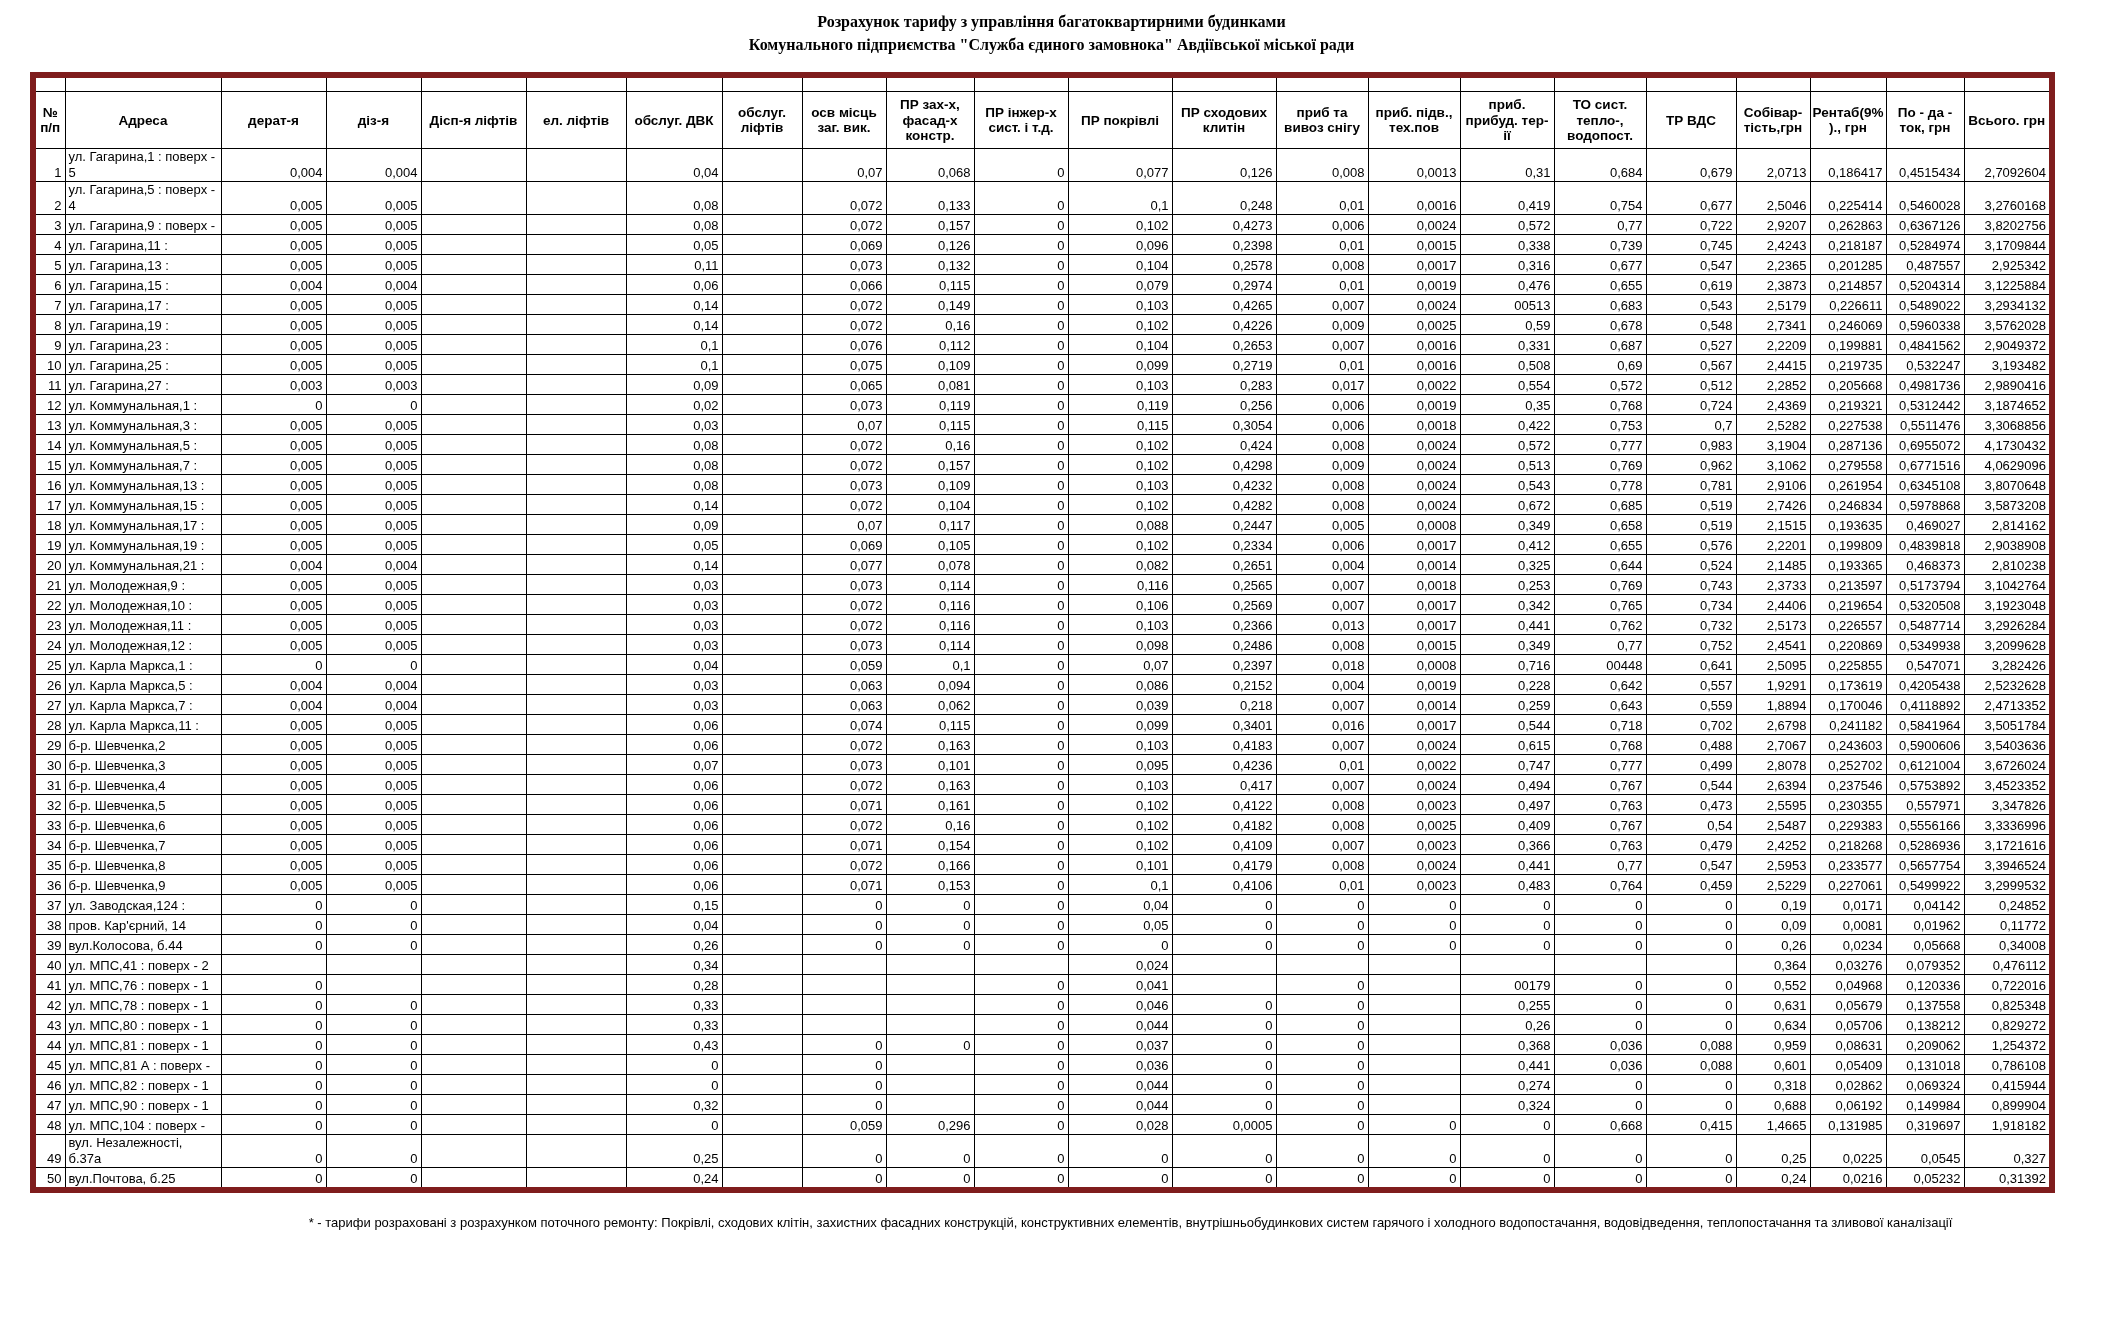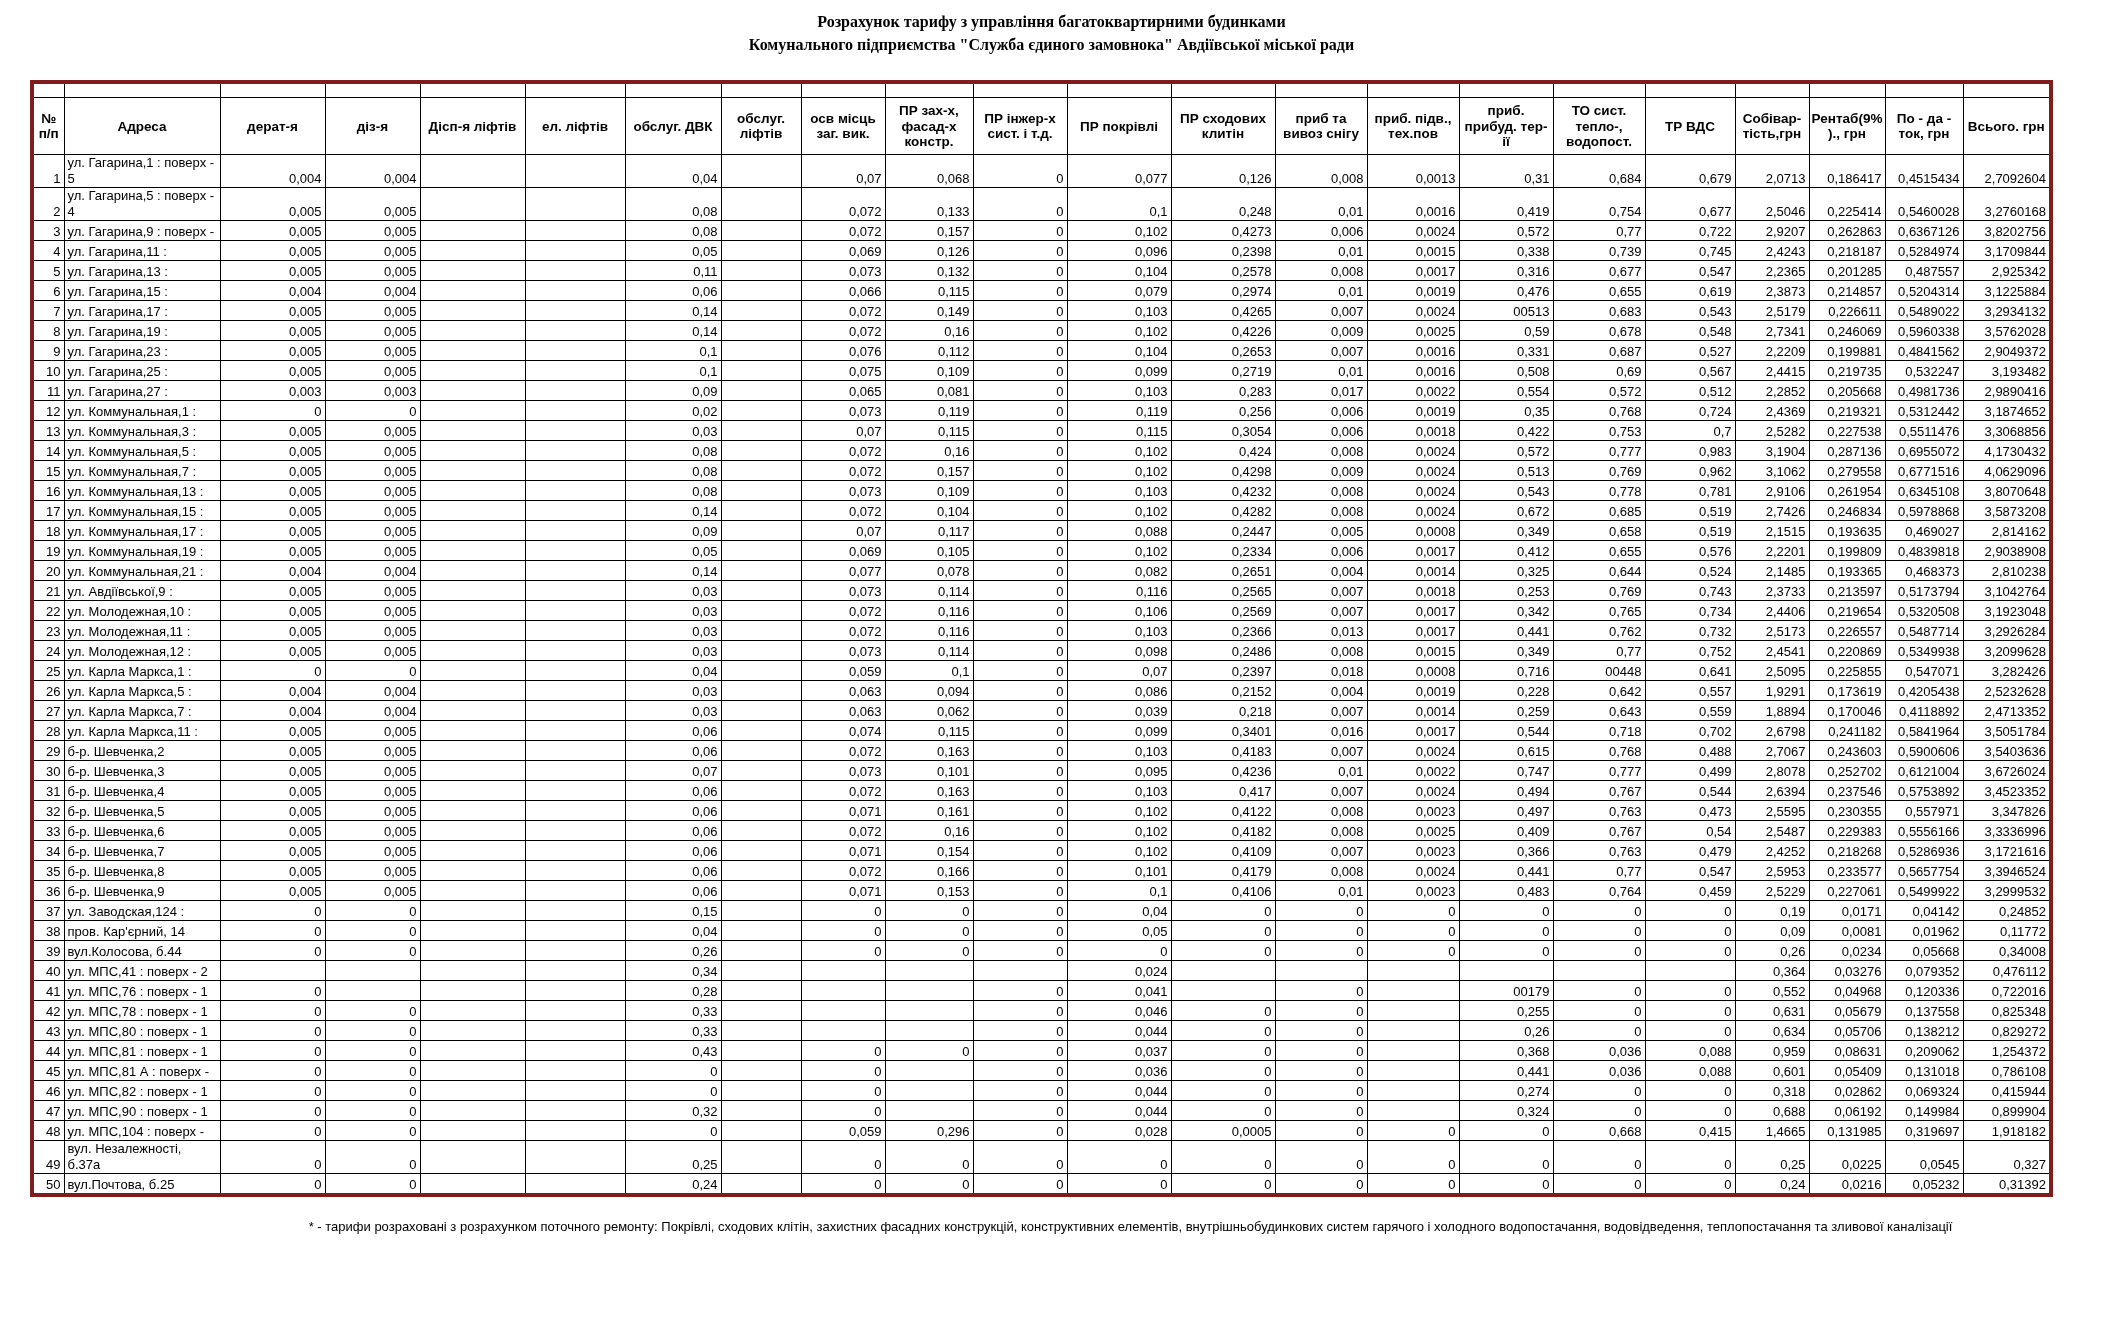--- a/index.html
+++ b/index.html
@@ -1,19 +1,19 @@
 <!DOCTYPE html>
 <html><head>
 <meta charset="utf-8">
 <style>
   html,body{margin:0;padding:0;background:#ffffff;}
   body{width:2103px;height:1340px;font-family:"Liberation Sans",sans-serif;color:#000;overflow:hidden;}
   .title-wrap{padding-top:10px;text-align:center;font-family:"Liberation Serif",serif;font-weight:bold;}
   .title-line{font-size:16px;line-height:1.45;}
-  table.tariff{border-collapse:collapse;table-layout:fixed;margin:24px 0 0 30px;width:2019px;border:4px solid #7f1d1d;}
+  table.tariff{border-collapse:collapse;table-layout:fixed;margin:16px 0 0 30px;width:2019px;border:6px solid #7f1d1d;}
   table.tariff td{border:1px solid #000;font-size:13px;line-height:1.22;padding:0 3px;vertical-align:bottom;overflow:hidden;word-wrap:break-word;}
   tr.spacer-row td{height:13px;}
   tr.header-row td{height:54px;text-align:center;vertical-align:middle;font-weight:bold;font-size:13.5px;line-height:1.15;padding:1px 2px;}
   tr.section-row td{height:19px;font-weight:bold;}
   tr.data-row td{height:19px;}
   td.num-cell{text-align:right;}
   td.address-cell{text-align:left;}
   td.value-cell{text-align:right;}
   td.total-cell{text-align:right;font-weight:normal;}
   .footnote{margin:22px 0 0 158px;font-size:13px;text-align:center;}
@@ -577,21 +577,21 @@
         <td class="value-cell">0,325</td>
         <td class="value-cell">0,644</td>
         <td class="value-cell">0,524</td>
         <td class="value-cell">2,1485</td>
         <td class="value-cell">0,193365</td>
         <td class="value-cell">0,468373</td>
         <td class="total-cell">2,810238</td>
       </tr>
       <tr class="data-row">
         <td class="num-cell">21</td>
-        <td class="address-cell">ул. Авдіївської,9 :</td>
+        <td class="address-cell">ул. Молодежная,9 :</td>
         <td class="value-cell">0,005</td>
         <td class="value-cell">0,005</td>
         <td class="value-cell"></td>
         <td class="value-cell"></td>
         <td class="value-cell">0,03</td>
         <td class="value-cell"></td>
         <td class="value-cell">0,073</td>
         <td class="value-cell">0,114</td>
         <td class="value-cell">0</td>
         <td class="value-cell">0,116</td>

